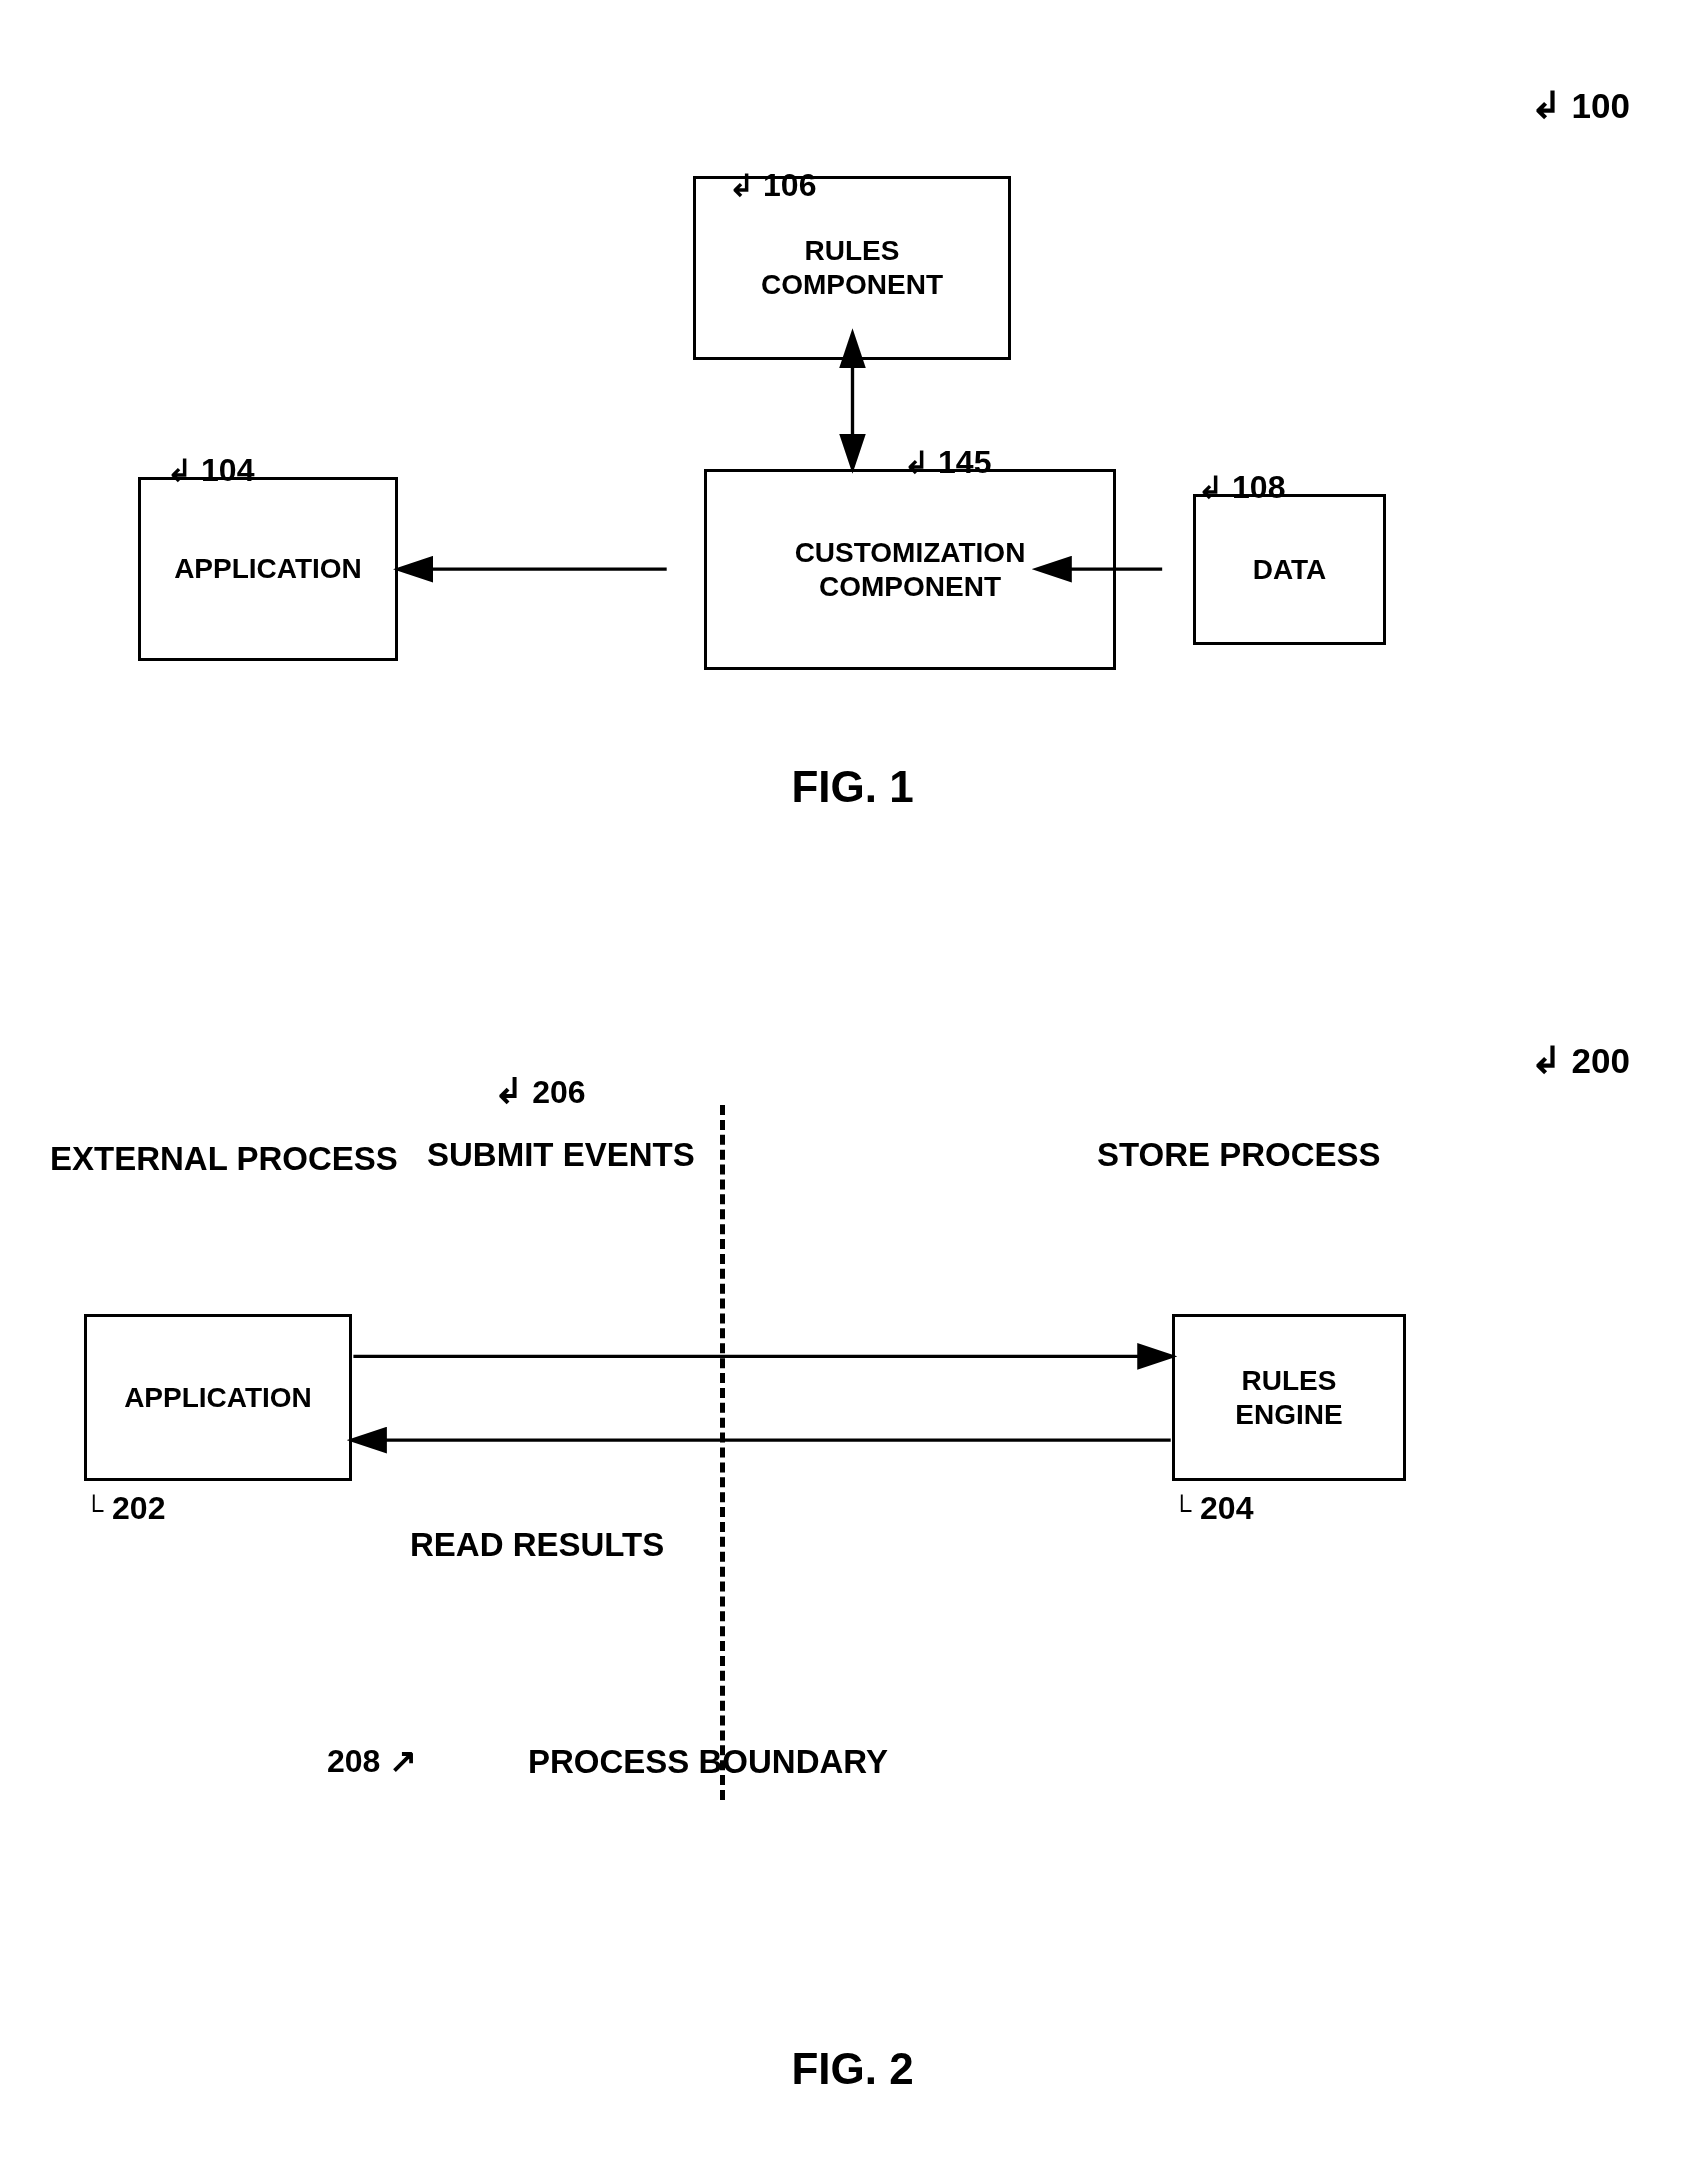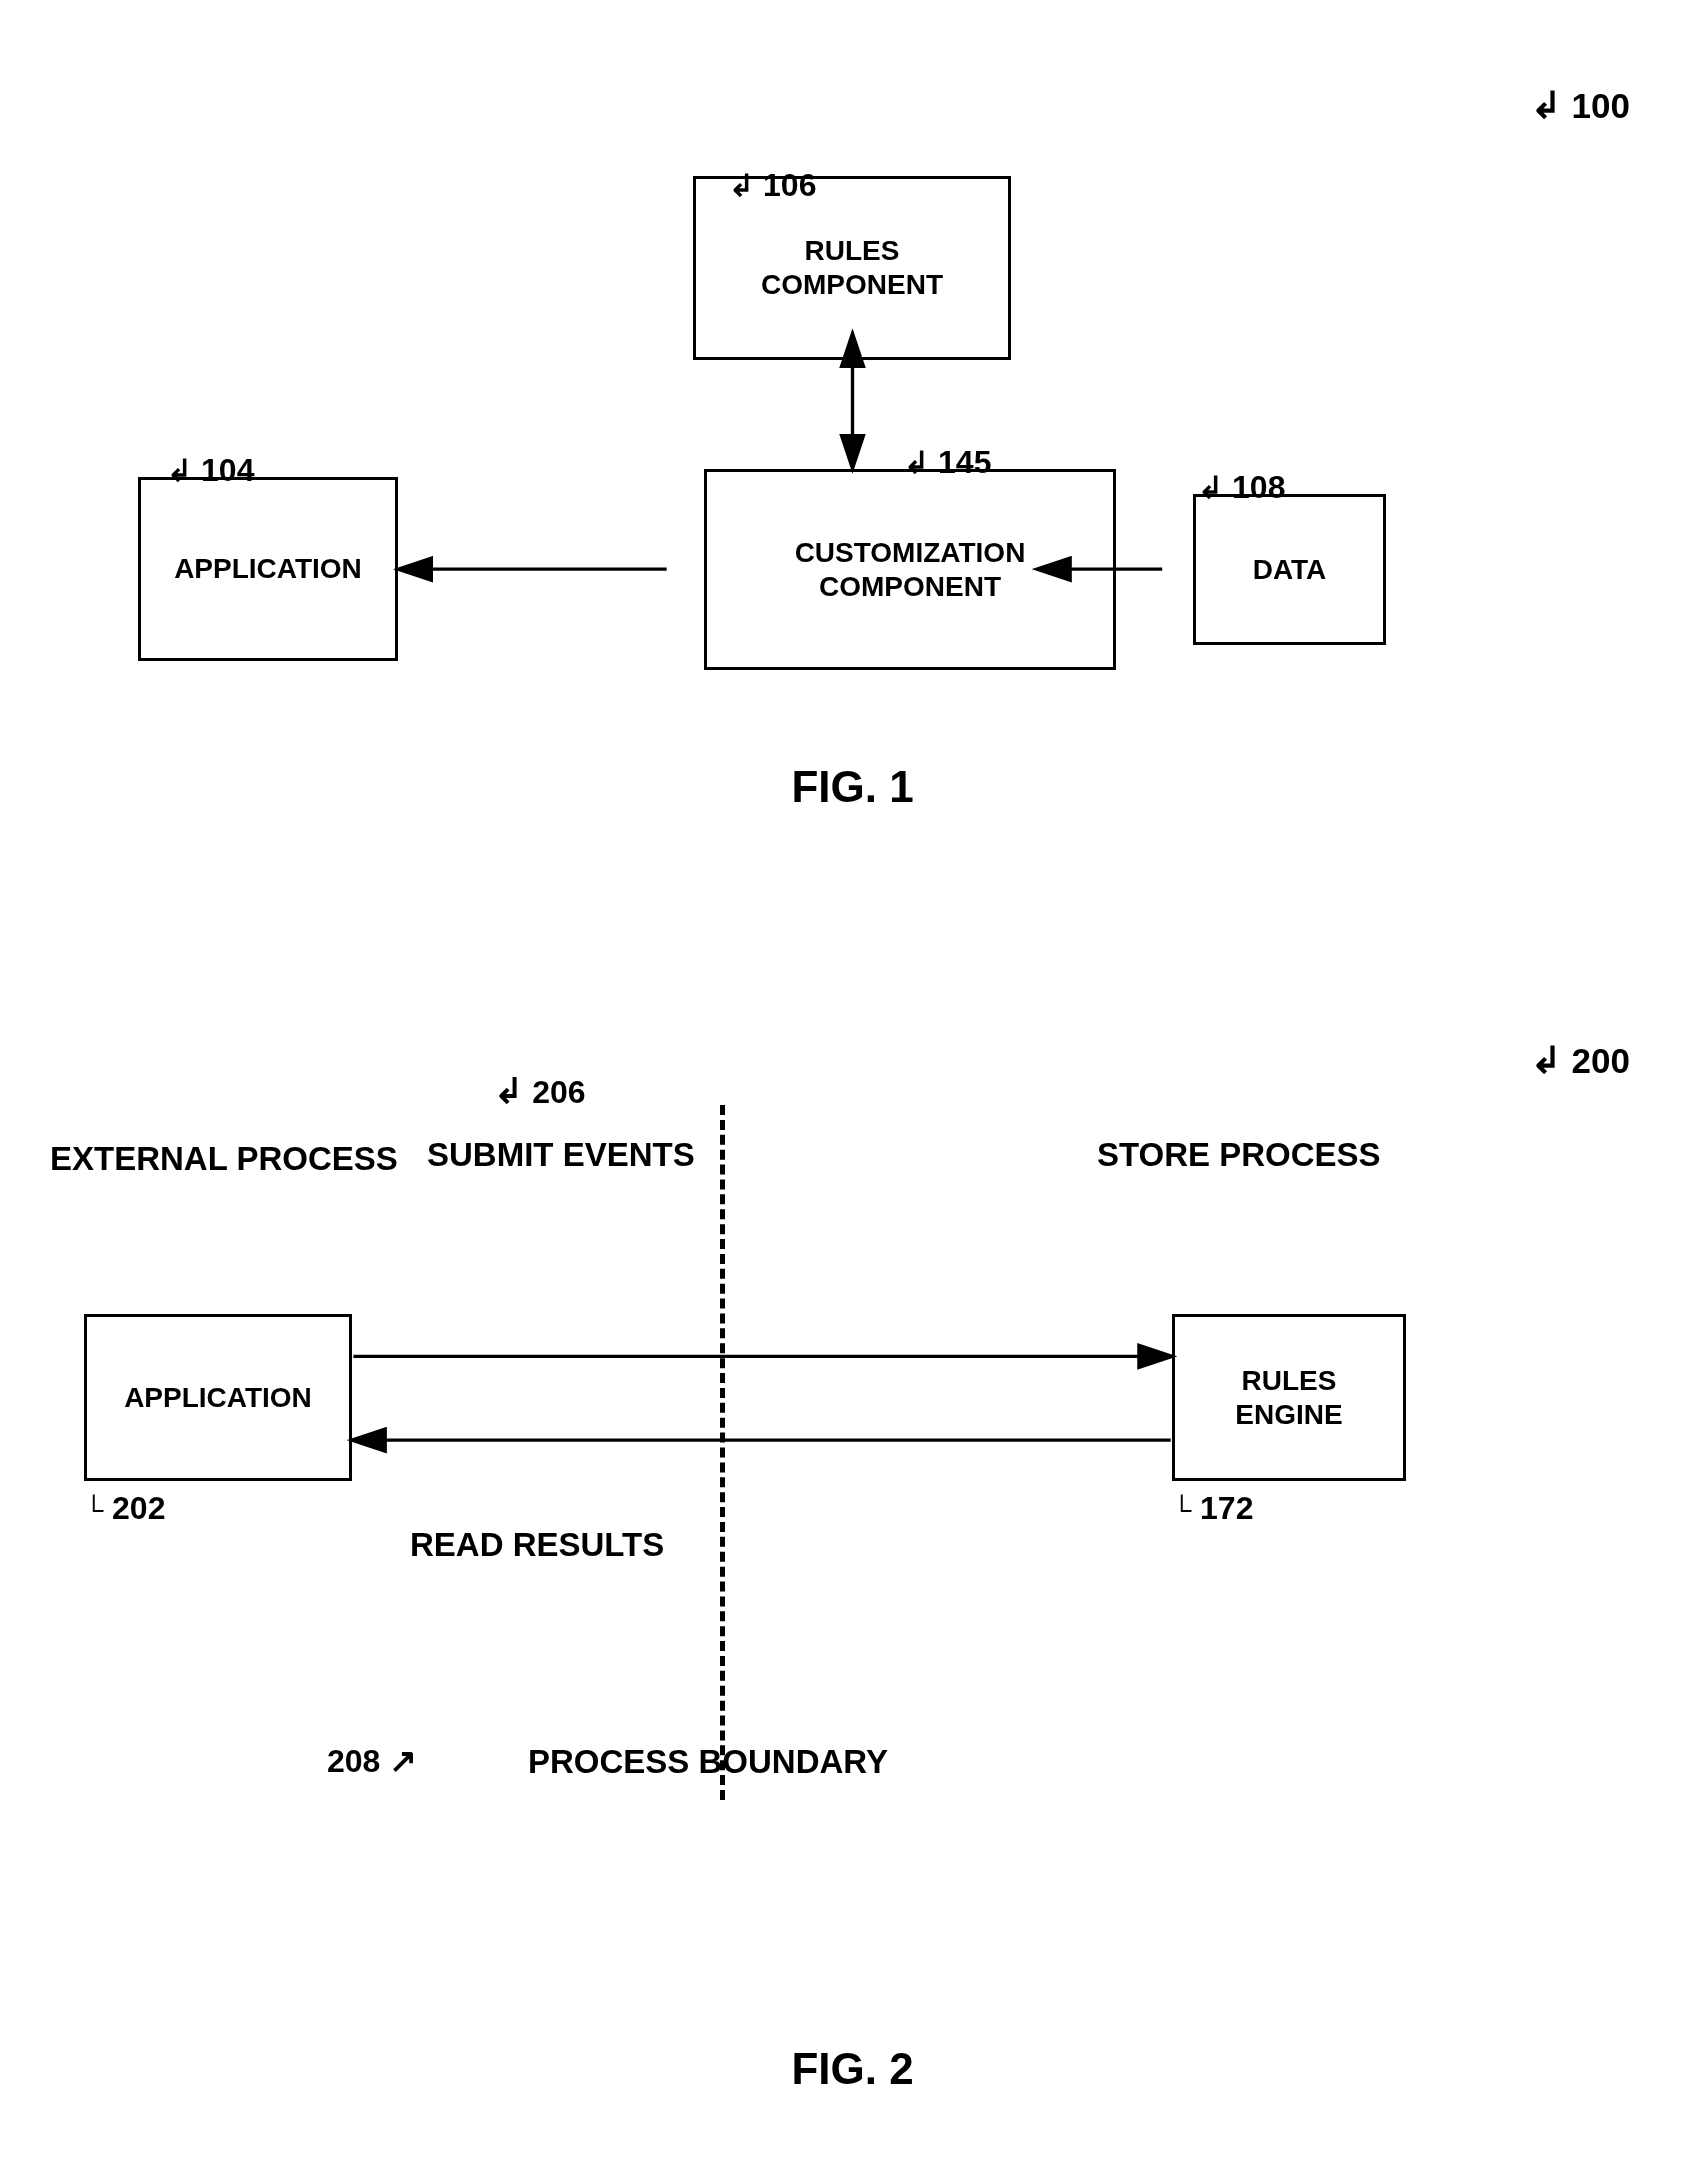--- a/index.html
+++ b/index.html
@@ -316,21 +316,21 @@
       <span style="font-size:27px;">└</span>
       <span>202</span>
     </div>
 
     <div class="diagram-box" id="box-204">
       <span>RULES<br>ENGINE</span>
     </div>
 
     <div class="ref-label" style="top: 586px; left: 1172px; font-size:32px;">
       <span style="font-size:27px;">└</span>
-      <span>172</span>
+      <span>204</span>
     </div>
 
     <div id="dashed-line"></div>
 
     <div class="fig2-text-label" style="top: 620px; left: 410px;">
       <span>READ
 RESULTS</span>
     </div>
 
     <div class="fig2-text-label" style="top: 837px; left: 528px;">

